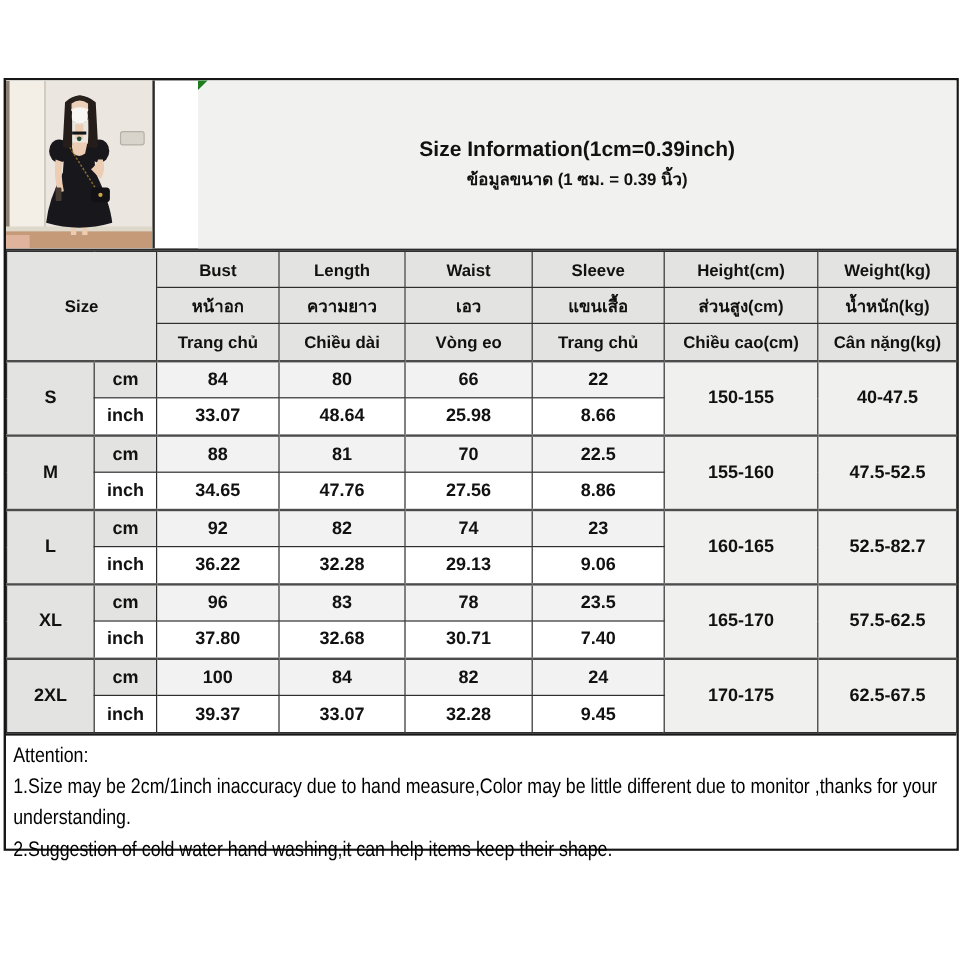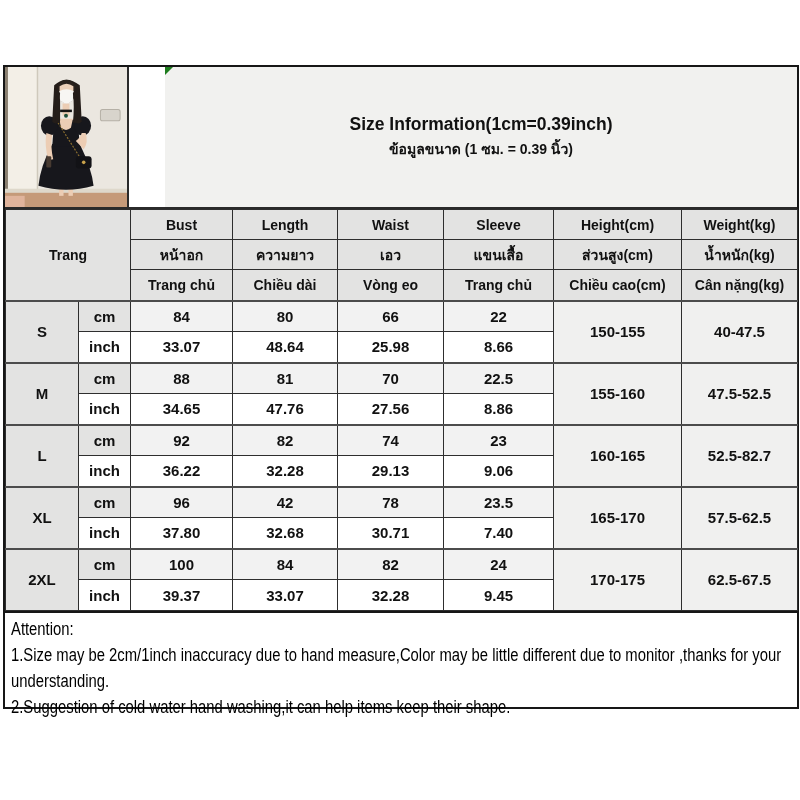--- a/index.html
+++ b/index.html
@@ -108,21 +108,21 @@
           <col style="width:52px">
           <col style="width:102px">
           <col style="width:105px">
       <col style="width:106px">
           <col style="width:110px">
           <col style="width:128px">
           <col style="width:116px">
     </colgroup>
     <tbody>
       <tr class="hdr">
-        <td class="size-cell" colspan="2" rowspan="3">Trang</td>
+        <td class="size-cell" colspan="2" rowspan="3">Size</td>
         <td class="lbl">Bust</td>
         <td class="lbl">Length</td>
         <td class="lbl">Waist</td>
         <td class="lbl">Sleeve</td>
         <td class="lbl">Height(cm)</td>
         <td class="lbl">Weight(kg)</td>
       </tr>
       <tr class="hdr">
         <td class="lbl">หน้าอก</td>
         <td class="lbl">ความยาว</td>
@@ -191,21 +191,21 @@
         <td class="white">36.22</td>
         <td class="white">32.28</td>
         <td class="white">29.13</td>
         <td class="white">9.06</td>
       </tr>
 
       <tr class="cm-row group-start">
         <td class="size-name" rowspan="2">XL</td>
         <td class="lbl">cm</td>
         <td class="shade">96</td>
-        <td class="shade">42</td>
+        <td class="shade">83</td>
         <td class="shade">78</td>
         <td class="shade">23.5</td>
         <td class="merged" rowspan="2">165-170</td>
         <td class="merged" rowspan="2">57.5-62.5</td>
       </tr>
       <tr class="inch-row">
         <td class="white">inch</td>
         <td class="white">37.80</td>
         <td class="white">32.68</td>
         <td class="white">30.71</td>

